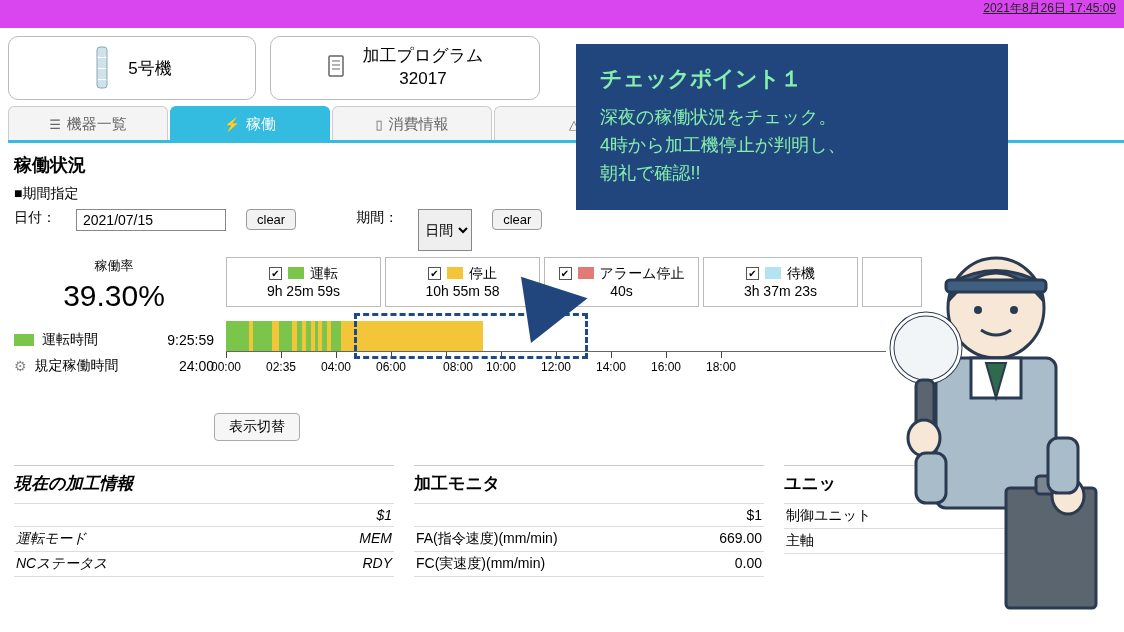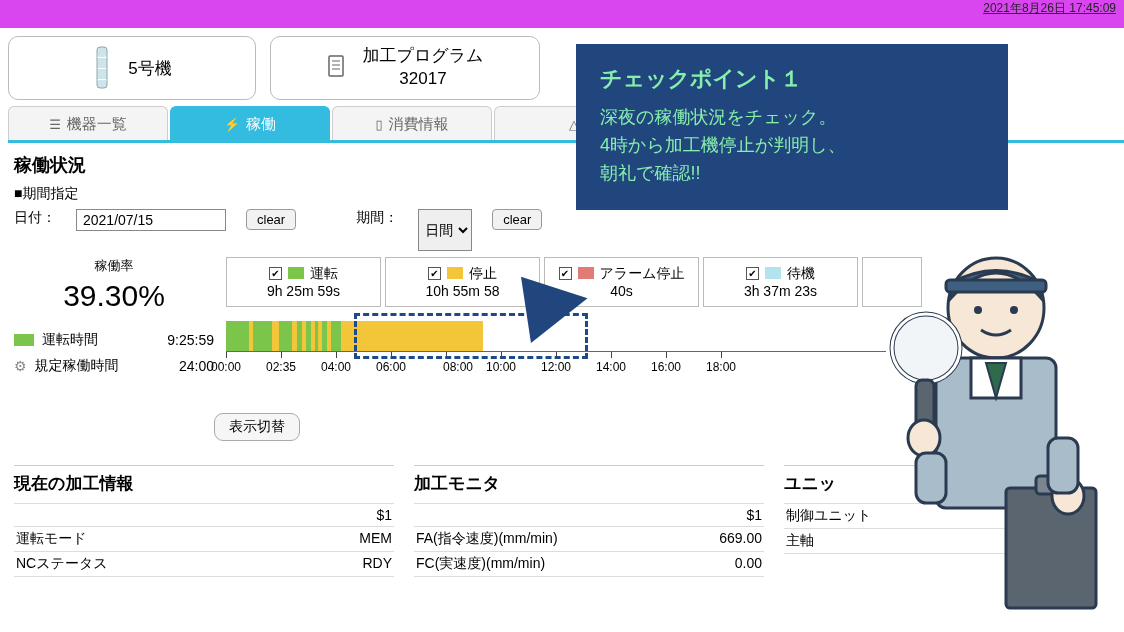--- a/index.html
+++ b/index.html
@@ -44,26 +44,26 @@
   .s-green{background:#7bc54a;} .s-yellow{background:#f3c63a;} .s-red{background:#e27a76;} .s-blue{background:#b1e4ef;}
 
   .timeline { position: relative; margin-top: 14px; height: 64px; width: 660px; }
   .tl-bar { position:absolute; top:0; left:0; height:30px; display:flex; }
   .tl-seg { height:100%; }
   .tl-axis { position:absolute; top:30px; left:0; right:0; height:34px; border-top:1px solid #666;}
   .tick{position:absolute;top:0;width:1px;height:6px;background:#444;}
   .tick-lbl{position:absolute;top:8px;font-size:12px;transform:translateX(-50%);white-space:nowrap;}
   .callout-box{position:absolute;top:-8px;left:128px;width:234px;height:46px;border:3px dashed #1e4a8c;pointer-events:none;}
 
-  .toggle-btn{border:1px solid #aaa;border-radius:9px;background:#f6f6f6;padding:4px 14px;font-size:14px;cursor:pointer;margin-left:200px;margin-top:28px;}
+  .toggle-btn{border:1px solid #aaa;border-radius:4px;background:#f6f6f6;padding:4px 14px;font-size:14px;cursor:pointer;margin-left:200px;margin-top:28px;}
 
   .panels{display:flex;gap:20px;margin-top:24px;}
   .panel{border-top:1px solid #ccc;padding-top:6px;}
   .panel h3{font-size:17px;font-weight:bold;margin-bottom:8px;}
-  .p1{width:380px;} .p2{width:350px;} .p3{width:260px;}
+  .p1{width:380px;font-style:italic;} .p2{width:350px;} .p3{width:260px;}
   .kv{display:flex;justify-content:space-between;font-size:14px;padding:3px 2px;border-bottom:1px solid #ddd;}
   .kv:first-of-type{border-top:1px solid #ddd;}
 
   .callout { position:absolute; top:44px; left:576px; width:432px; background:#21467e; color:#86efac; padding:20px 24px 22px 24px; z-index:5;}
   .callout h2{font-size:22px;font-weight:bold;margin-bottom:10px;}
   .callout p{font-size:18px;line-height:1.55;}
   .callout-tail{position:absolute;left:510px;top:286px;width:0;height:0;border-left:30px solid transparent;border-right:40px solid transparent;border-top:60px solid #21467e;transform:rotate(18deg);z-index:4;}
 
   .inspector{position:absolute;right:8px;bottom:4px;width:260px;height:390px;z-index:6;}
 </style>

